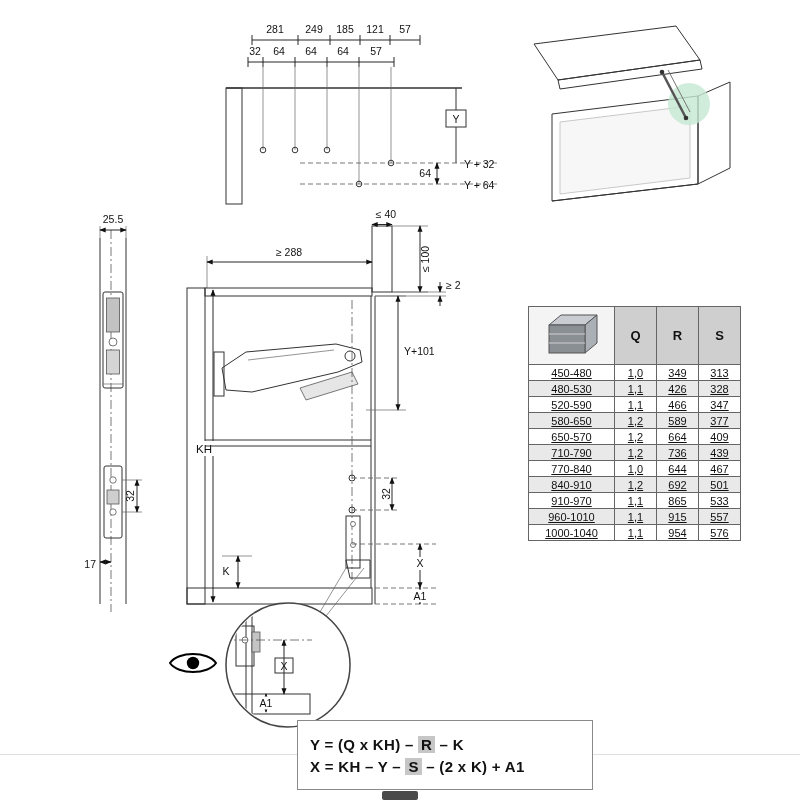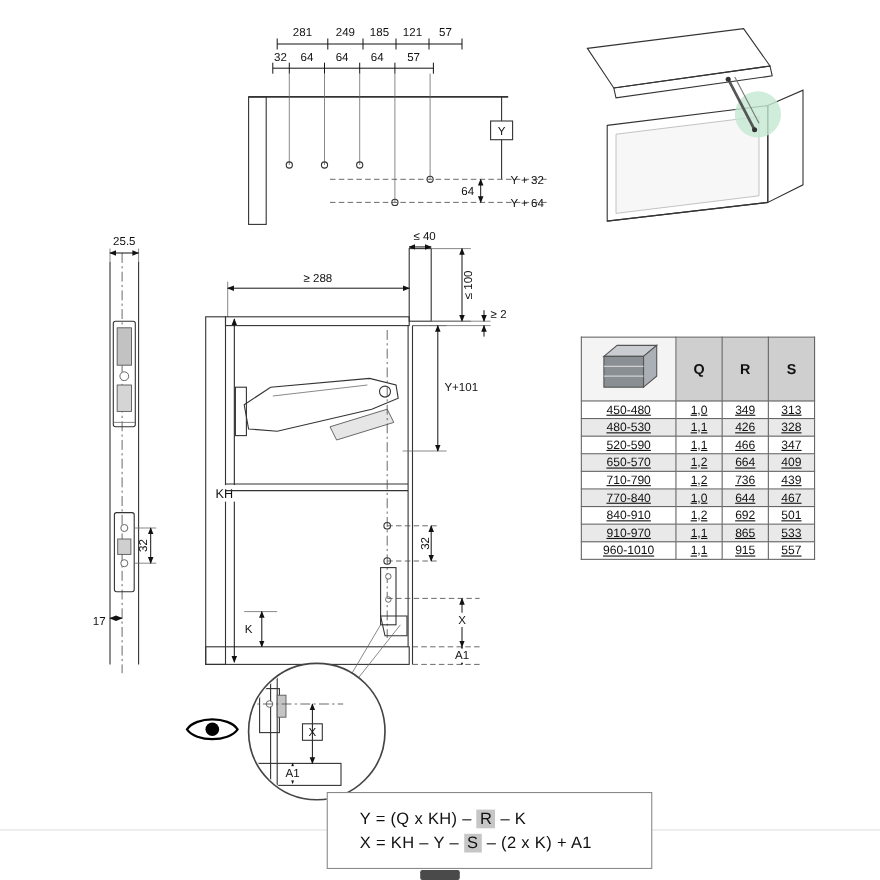--- a/index.html
+++ b/index.html
@@ -23,21 +23,21 @@
   .spec-table td { font-size:11px; height:16px; padding:0 4px;text-decoration:underline; }
   .spec-table thead th { height:58px; }
   .spec-table th.hdr { background:#cfcfcf; font-weight:bold; font-size:13px; width:42px; }
   .spec-table th.icon-cell { background:#f4f4f4; width:86px; }
   .spec-table tbody tr:nth-child(even) td { background:#e9e9e9; }
   .spec-table td.kh { width:86px; }
 
   .formula-box { position:absolute; left:297px; top:720px; width:296px; height:70px;
     border:1px solid #8a8a8a; background:#fff; display:flex; flex-direction:column;
     justify-content:center; gap:5px; padding-left:12px; z-index:2; }
-  .formula { font-weight:normal; font-size:15px; color:#111; letter-spacing:0.3px;margin-left:17px; }
+  .formula { font-weight:bold; font-size:15px; color:#111; letter-spacing:0.3px; }
   .hl { background:#c6c6c6; padding:0 3px; }
 
   .logo-mark { position:absolute; left:382px; top:791px; width:36px; height:9px; background:#4a4a4a; border-radius:2px; z-index:2; }
 </style>
 </head>
 <body>
 
 <div class="sep"></div>
 
 <svg class="stage" width="800" height="800" viewBox="0 0 800 800">
@@ -290,20 +290,26 @@
         <td>426</td>
         <td>328</td>
       </tr>
     <tr>
         <td class="kh">520-590</td>
         <td>1,1</td>
         <td>466</td>
         <td>347</td>
       </tr>
     <tr>
+        <td class="kh">580-650</td>
+        <td>1,2</td>
+        <td>589</td>
+        <td>377</td>
+      </tr>
+    <tr>
         <td class="kh">650-570</td>
         <td>1,2</td>
         <td>664</td>
         <td>409</td>
       </tr>
     <tr>
         <td class="kh">710-790</td>
         <td>1,2</td>
         <td>736</td>
         <td>439</td>
@@ -324,20 +330,26 @@
         <td class="kh">910-970</td>
         <td>1,1</td>
         <td>865</td>
         <td>533</td>
       </tr>
     <tr>
         <td class="kh">960-1010</td>
         <td>1,1</td>
         <td>915</td>
         <td>557</td>
+      </tr>
+    <tr>
+        <td class="kh">1000-1040</td>
+        <td>1,1</td>
+        <td>954</td>
+        <td>576</td>
       </tr>
   </tbody>
 </table>
 
 <div class="formula-box">
   <div class="formula">
     <span>Y = (Q x KH) – </span><span class="hl">R</span><span> – K</span>
   </div>
   <div class="formula">
     <span>X = KH – Y – </span><span class="hl">S</span><span> – (2 x K) + A1</span>

